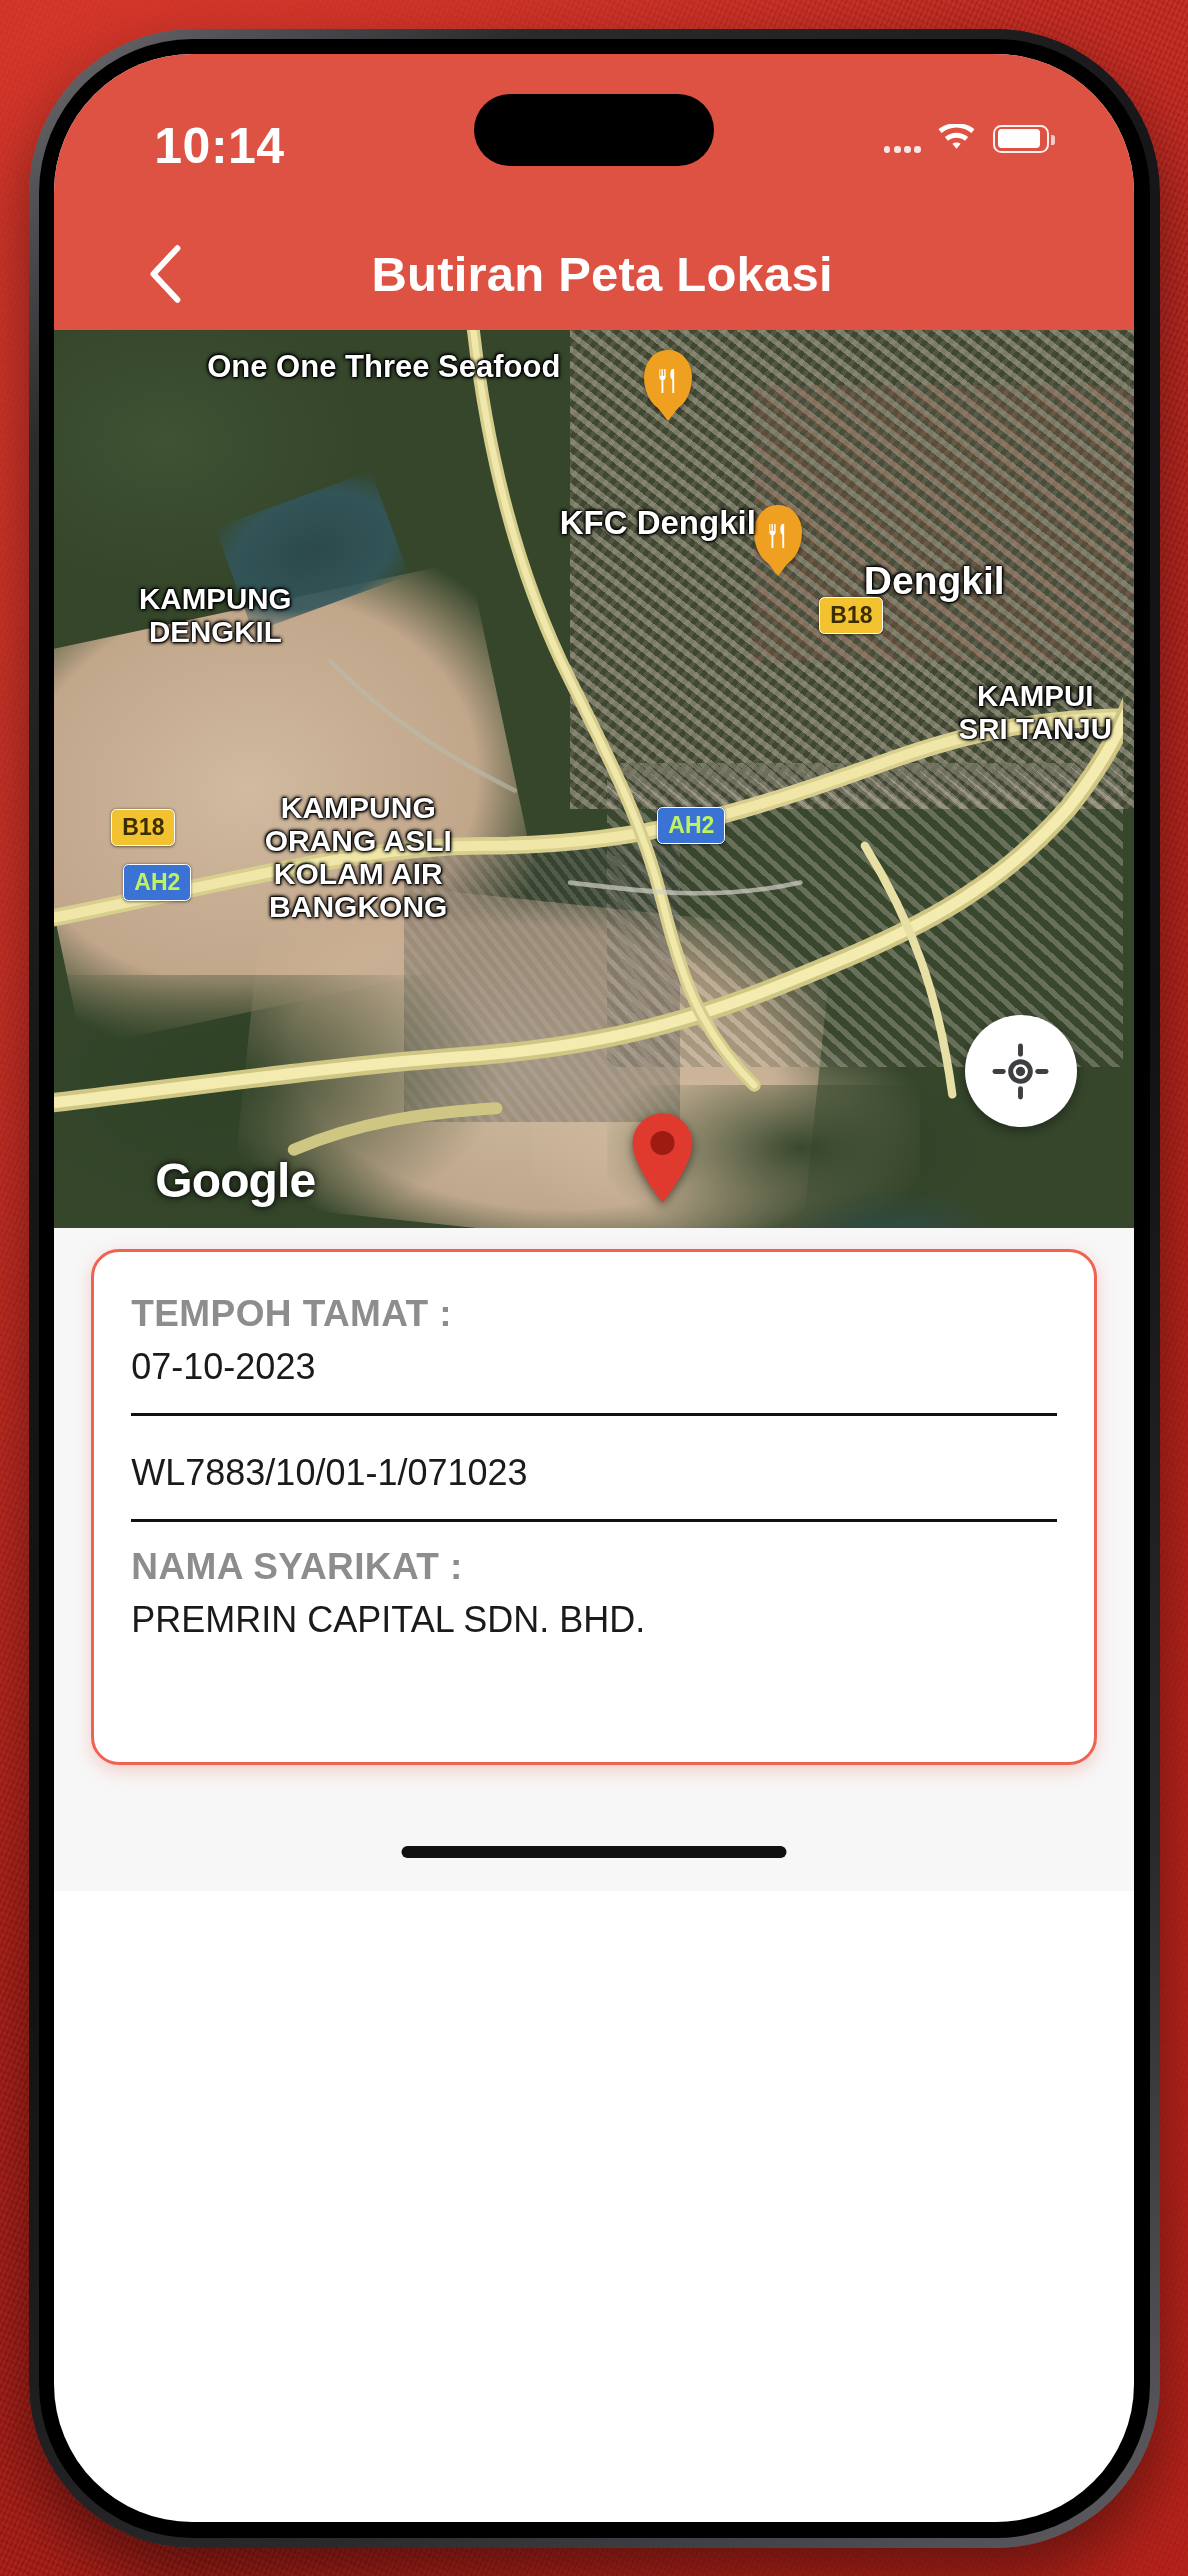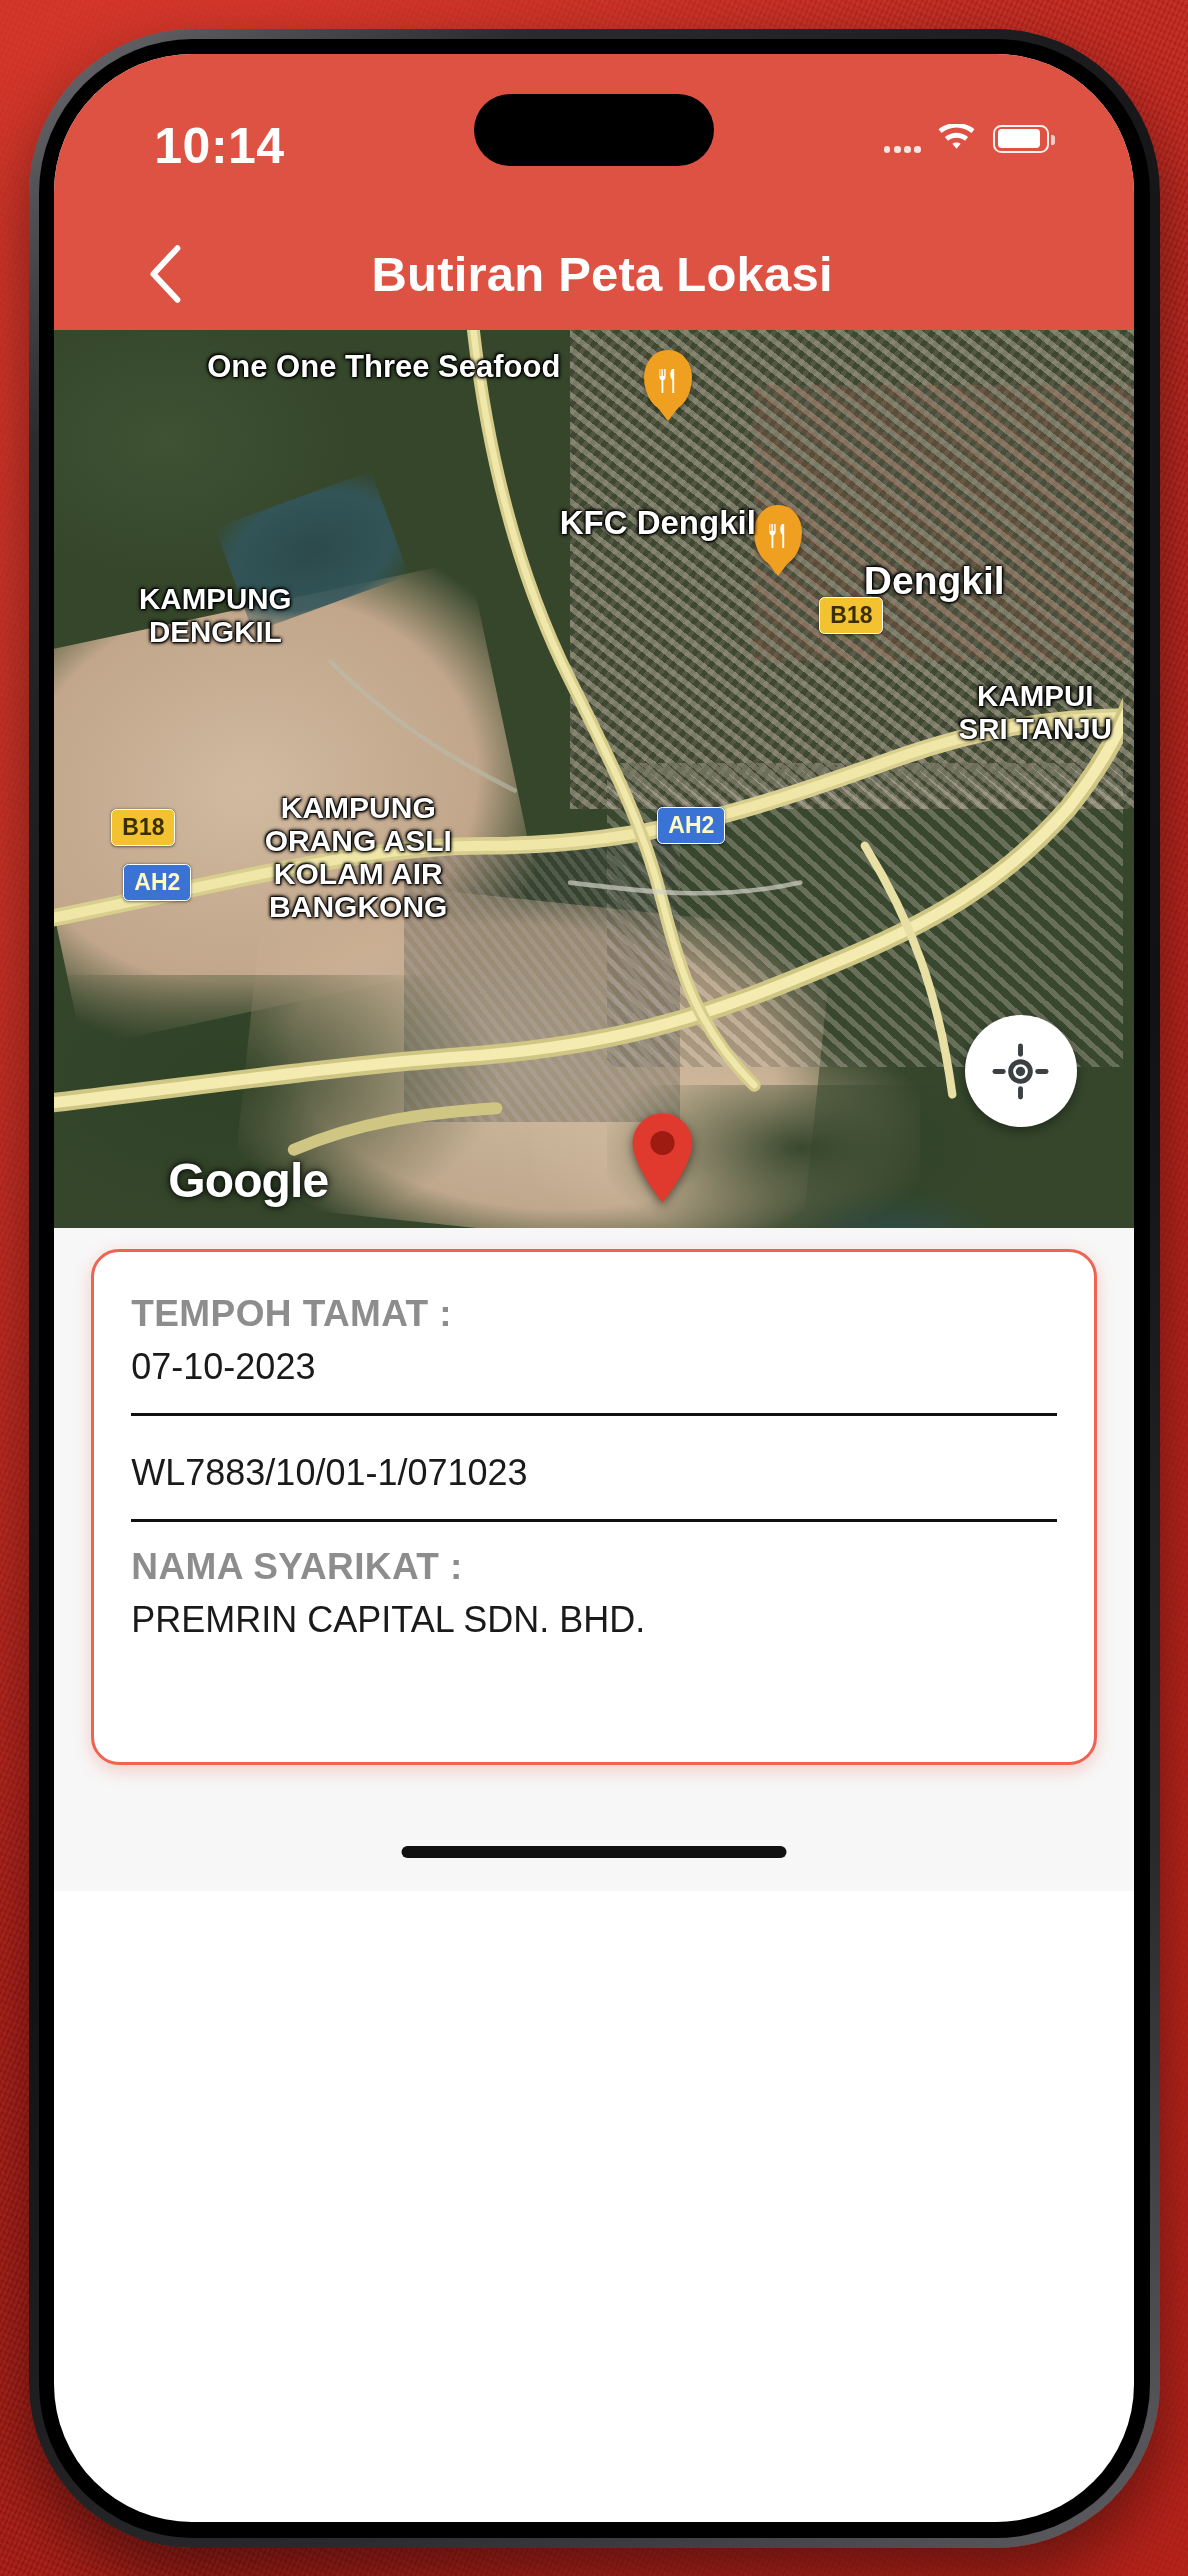--- a/index.html
+++ b/index.html
@@ -107,32 +107,32 @@
     border-radius:24px 24px 24px 24px/28px 28px 35px 35px;
     display:flex; align-items:center; justify-content:center;
     box-shadow:0 1.8px 3.7px rgba(0,0,0,.45); position:relative;
   }
   .poi-pin:after{
     content:""; position:absolute; bottom:-10px; left:50%; transform:translateX(-50%);
     border-left:10px solid transparent; border-right:10px solid transparent;
     border-top:13px solid #F0A020;
   }
   .shield{
-    position:absolute; color:#fef9c3; font-weight:700; font-size:23px;
+    position:absolute; color:#bef264; font-weight:700; font-size:23px;
     padding:3.7px 10px; border-radius:5.5px; border:1.8px solid #fff;
     box-shadow:0 0.9px 2.8px rgba(0,0,0,.5);
   }
   .shield.b{ background:#F2C230; color:#3a2e00; border-color:#fff; }
   .shield.a{ background:#3B73D4; }
   #marker{
     position:absolute; left:577px; top:783px; width:63px; height:90px;
     filter:drop-shadow(0 3.7px 4.6px rgba(0,0,0,.5));
   }
   #google-logo{
-    position:absolute; left:114px; bottom:20px;
+    position:absolute; left:101px; bottom:20px;
     color:#fff; font-size:48px; font-weight:600; letter-spacing:-0.9px;
     text-shadow:0 0 5.5px rgba(0,0,0,.85),0 0 9.2px rgba(0,0,0,.6);
   }
   #my-location-button{
     position:absolute; right:57px; bottom:101px;
     width:112px; height:112px; border-radius:50%;
     background:#fff; box-shadow:0 3.7px 11px rgba(0,0,0,.38);
     display:flex; align-items:center; justify-content:center; cursor:pointer;
   }
 

